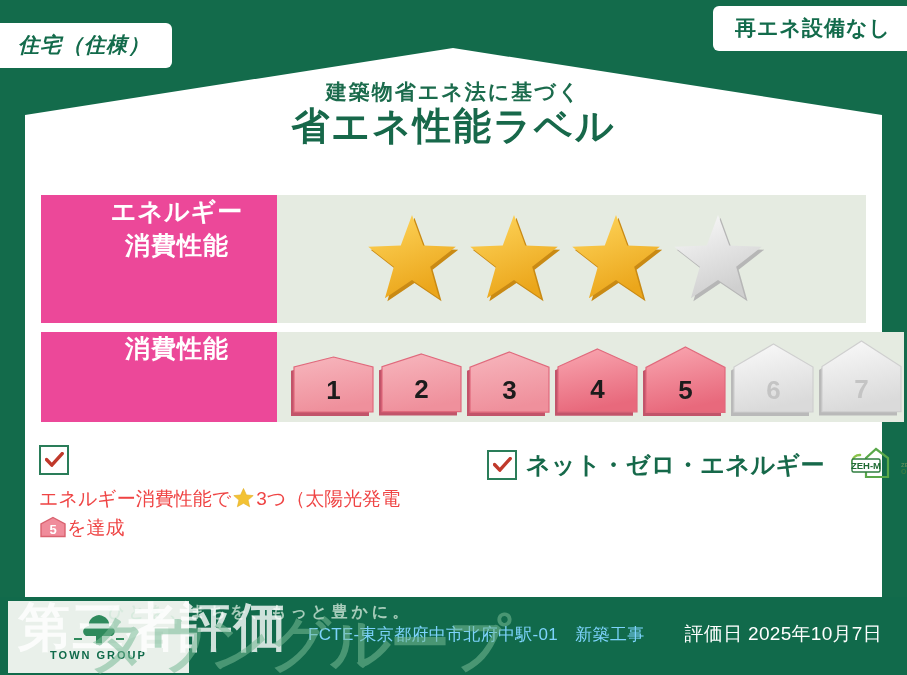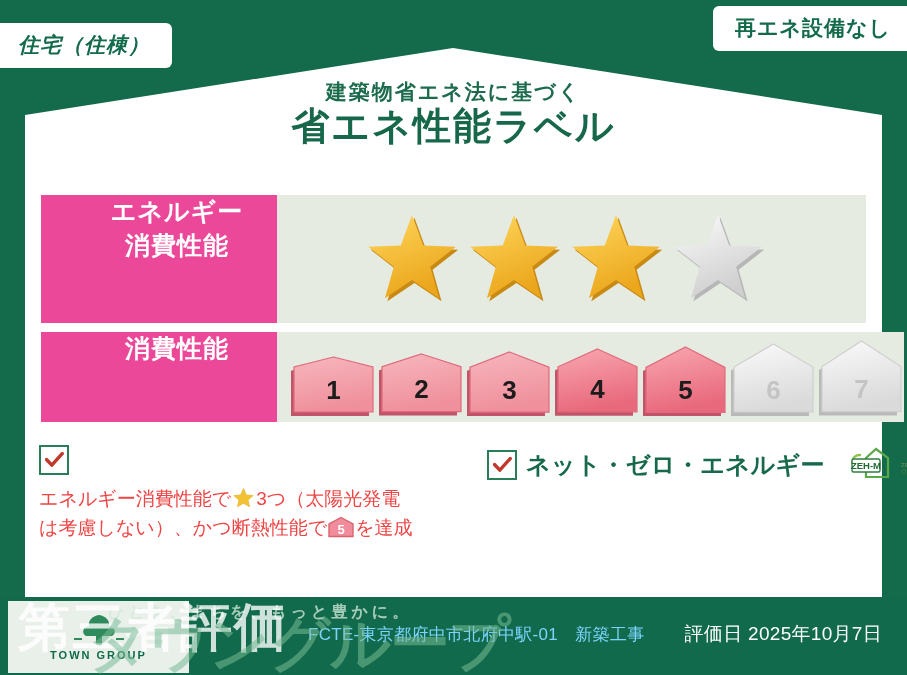--- a/index.html
+++ b/index.html
@@ -335,21 +335,21 @@
         <div class="checkbox">
           <svg width="19" height="16" viewBox="0 0 19 16">
             <path d="M1.5 7.5 L6.8 13.2 L17.2 1.6" stroke="#c0392b" stroke-width="3.4" fill="none" stroke-linecap="round" stroke-linejoin="round"></path>
           </svg>
         </div>
       </div>
       <div class="info-body">
         <span>エネルギー消費性能で</span><svg class="inline-ico" width="23" height="22" viewBox="0 0 24 24">
             <path d="M12 1.6 L15.2 8.6 L22.6 9.4 L17 14.3 L18.7 21.6 L12 17.8 L5.3 21.6 L7 14.3 L1.4 9.4 L8.8 8.6 Z" fill="#f3c233" stroke="#e0a81c" stroke-width="0.6"></path>
           </svg><span>3つ（太陽光発電</span><br>
-        <span>は考慮しない）、かつ断熱性能で</span><svg class="inline-ico" width="26" height="22" viewBox="0 0 26 22">
+        <svg class="inline-ico" width="26" height="22" viewBox="0 0 26 22">
             <polygon points="13,1.5 25,8 25,20.5 1,20.5 1,8" fill="#f08c9b" stroke="#d9626f" stroke-width="1.4"></polygon>
             <text x="13" y="17.5" text-anchor="middle" font-family="Liberation Sans, sans-serif" font-size="13" font-weight="bold" fill="#ffffff">5</text>
           </svg><span>を達成</span>
       </div>
     </div>
 
     <div id="info-right">
       <div class="info-head">
         <div class="checkbox">
           <svg width="19" height="16" viewBox="0 0 19 16">

